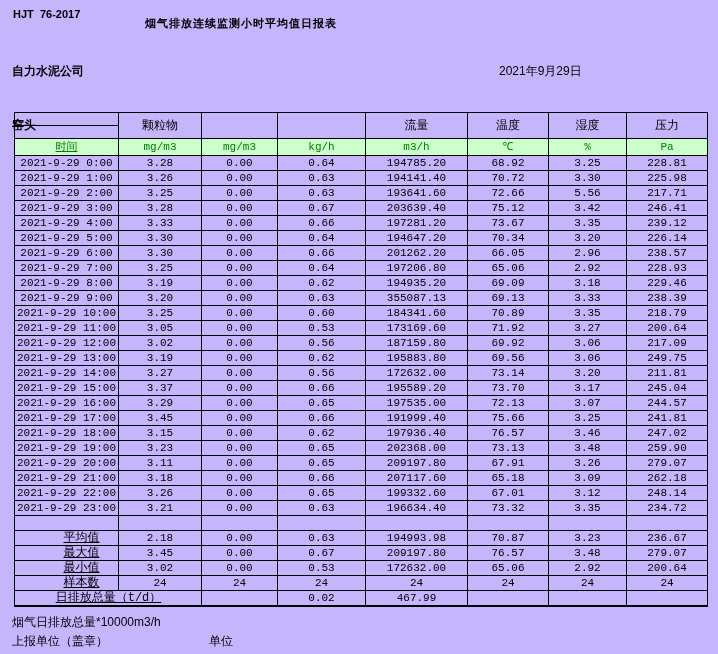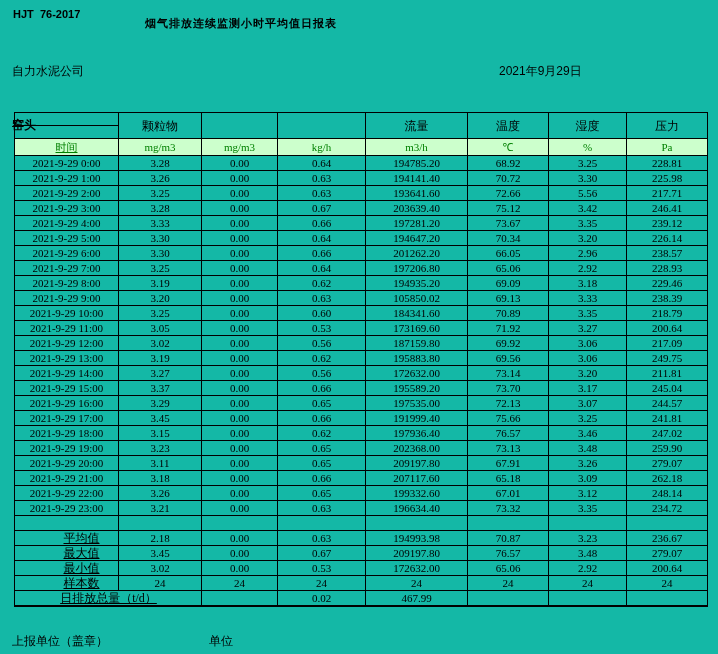--- a/index.html
+++ b/index.html
@@ -1,27 +1,27 @@
 <!DOCTYPE html>
 <html><head>
 <meta charset="utf-8">
 <style>
   html,body{margin:0;padding:0;background:#ffffff;width:718px;height:654px;
     font-family:"Liberation Sans","DejaVu Sans",sans-serif;color:#000;}
-  .page{position:relative;width:718px;height:654px;overflow:hidden;background:#14b8a6;}
+  .page{position:relative;width:718px;height:654px;overflow:hidden;background:#c4b5fd;}
 
   .std-code{position:absolute;left:13px;top:8px;font-size:11px;font-weight:bold;white-space:pre;}
   .report-title{position:absolute;left:145px;top:16px;font-size:11px;font-weight:bold;letter-spacing:1px;}
-  .company{position:absolute;left:12px;top:63px;font-size:12px;font-weight:normal;}
+  .company{position:absolute;left:12px;top:63px;font-size:12px;font-weight:bold;}
   .station{position:absolute;left:12px;top:81px;font-size:12px;font-weight:bold;margin-top:36px;}
   .report-date{position:absolute;left:499px;top:63px;font-size:12px;}
 
   .tbl-wrap{position:absolute;left:14px;top:112px;}
   table{border-collapse:collapse;table-layout:fixed;width:693px;
-    font-family:Liberation Serif, serif;font-size:11px;border-radius:21px;}
+    font-family:Liberation Mono, monospace;font-size:11px;border-radius:21px;}
   td{border:1px solid #000;text-align:center;vertical-align:middle;padding:0;
     height:14px;line-height:14px;overflow:hidden;white-space:nowrap;}
   tr.h-row td{height:12px;line-height:12px;font-size:12px;}
   tr.unit-row td{height:16px;line-height:16px;background:#ccffcc;color:#008000;font-size:11px;}
   td.time-label{color:#006400;text-decoration:underline;font-size:12px;margin-top:43px;}
   td.label-cell{text-decoration:underline;font-size:12px;padding-left:30px;}
   td.total-label{text-align:center;padding-left:1px;}
   table{border-bottom:2px solid #000;}
 
   .footer-note{position:absolute;left:12px;top:614px;font-size:12px;}
@@ -165,21 +165,21 @@
             <td>194935.20</td>
             <td>69.09</td>
             <td>3.18</td>
             <td>229.46</td>
           </tr>
           <tr>
             <td>2021-9-29 9:00</td>
             <td>3.20</td>
             <td>0.00</td>
             <td>0.63</td>
-            <td>105850.02</td>
+            <td>355087.13</td>
             <td>69.13</td>
             <td>3.33</td>
             <td>238.39</td>
           </tr>
           <tr>
             <td>2021-9-29 10:00</td>
             <td>3.25</td>
             <td>0.00</td>
             <td>0.60</td>
             <td>184341.60</td>
@@ -373,16 +373,17 @@
             <td>0.02</td>
             <td>467.99</td>
             <td></td>
             <td></td>
             <td></td>
           </tr>
         </tbody>
     </table>
   </div>
 
+  <div class="footer-note">烟气日排放总量*10000m3/h</div>
   <div class="footer-report-unit">上报单位（盖章）</div>
   <div class="footer-unit">单位</div>
 
 </div>
 
 </body></html>

